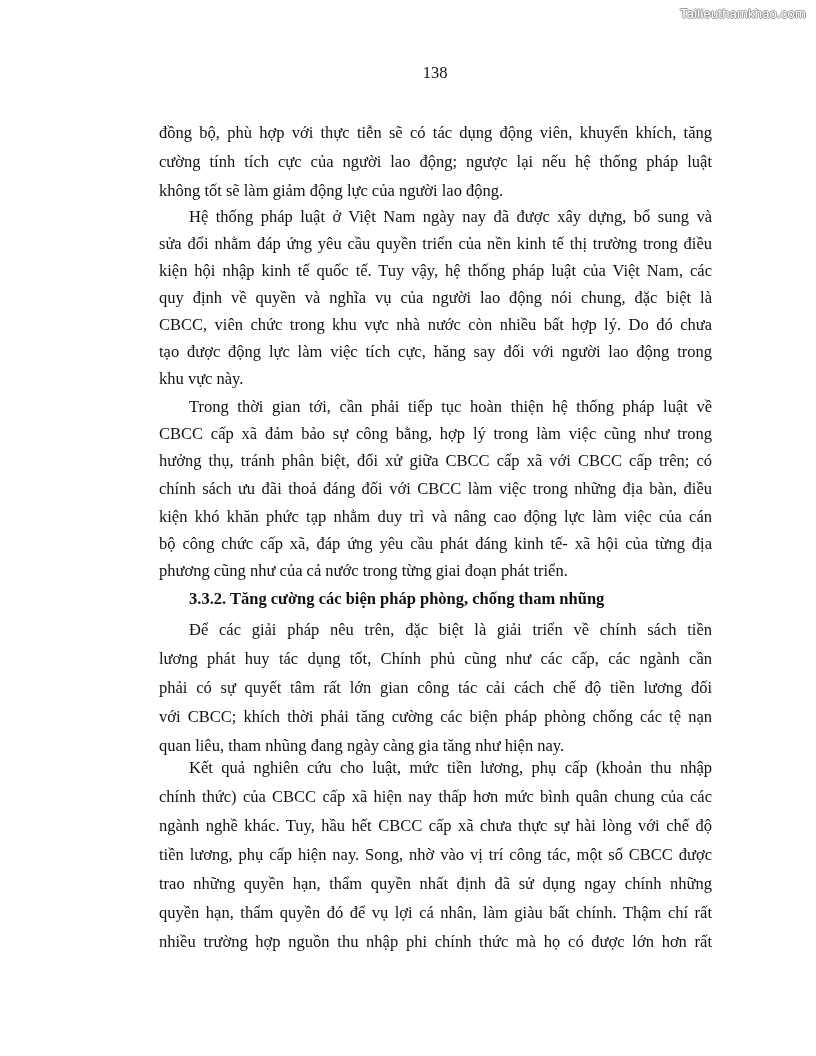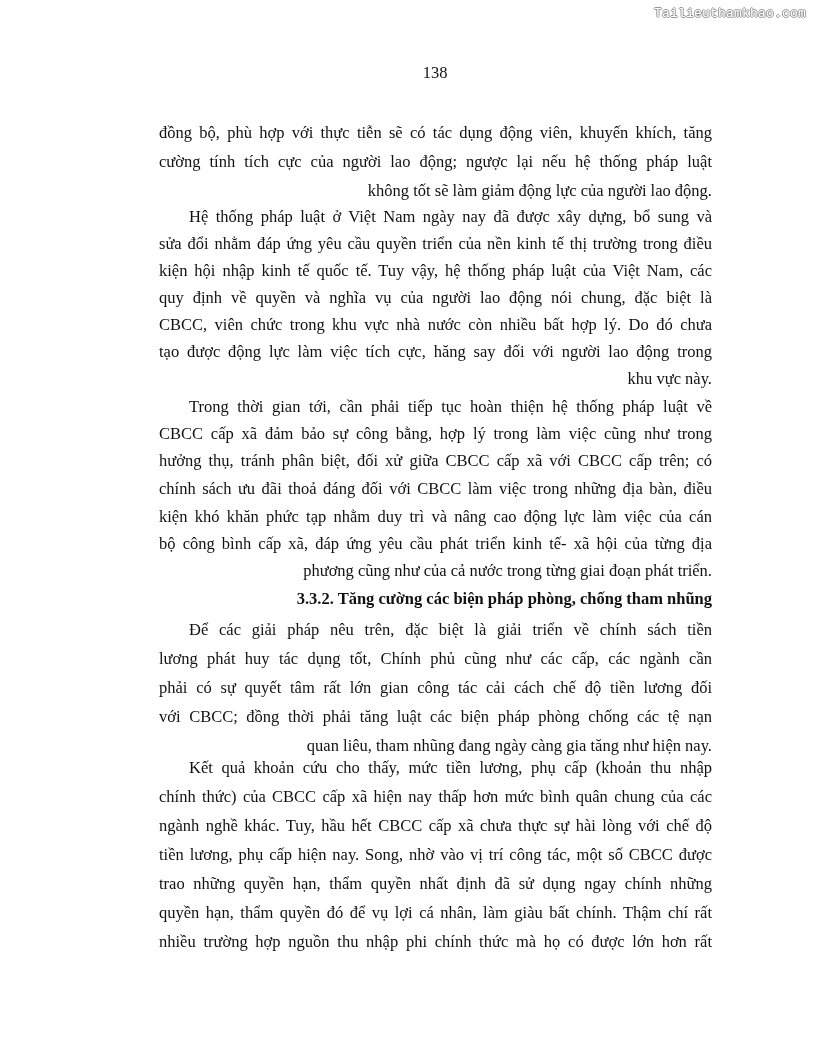--- a/index.html
+++ b/index.html
@@ -1,40 +1,40 @@
 <!DOCTYPE html>
 <html><head>
   <meta charset="utf-8">
   <style>
     html, body { margin: 0; padding: 0; background: #ffffff; }
     body { width: 816px; height: 1056px; position: relative; overflow: hidden; }
     .watermark {
       position: absolute; top: 6px; right: 10px;
-      font-family: Liberation Mono, monospace; font-size: 13px;
+      font-family: Liberation Sans, sans-serif; font-size: 13px;
       color: #ffffff;
       text-shadow: -1px 0 #9a9a9a, 1px 0 #9a9a9a, 0 -1px #9a9a9a, 0 1px #9a9a9a;
       letter-spacing: 0.2px;
     }
     .page-number {
       position: absolute; top: 63px; left: 0; width: 870px; text-align: center;
       font-family: "Liberation Serif", serif; font-size: 16.5px; color: #111;
     }
     .content {
       position: absolute; left: 159px; width: 553px; top: 0;
       font-family: "Liberation Serif", serif; font-size: 16.5px; color: #111;
     }
     .line {
       position: absolute; left: 0; width: 553px; height: 22px; line-height: 22px;
       white-space: nowrap;
       font-family: Liberation Serif, serif;
     }
     .line.justify { text-align: justify; text-align-last: justify; }
-    .line.last { text-align: right; }
+    .line.last { text-align: left; }
     .line.indent { left: 30px; width: 523px; }
-    .line.heading { font-weight: bold; left: 30px; width: 523px; text-align: right; }
+    .line.heading { font-weight: bold; left: 30px; width: 523px; text-align: left; }
   </style>
 </head>
 <body>
 
 <div class="watermark">Tailieuthamkhao.com</div>
 <div class="page-number">138</div>
 
 <div class="content">
 
   <div class="line justify" style="top:122px">đồng bộ, phù hợp với thực tiễn sẽ có tác dụng động viên, khuyến khích, tăng</div>
@@ -47,31 +47,31 @@
   <div class="line justify" style="top:287px">quy định về quyền và nghĩa vụ của người lao động nói chung, đặc biệt là</div>
   <div class="line justify" style="top:314px">CBCC, viên chức trong khu vực nhà nước còn nhiều bất hợp lý. Do đó chưa</div>
   <div class="line justify" style="top:341px">tạo được động lực làm việc tích cực, hăng say đối với người lao động trong</div>
   <div class="line last" style="top:368px">khu vực này.</div>
 
   <div class="line justify indent" style="top:396px">Trong thời gian tới, cần phải tiếp tục hoàn thiện hệ thống pháp luật về</div>
   <div class="line justify" style="top:423px">CBCC cấp xã đảm bảo sự công bằng, hợp lý trong làm việc cũng như trong</div>
   <div class="line justify" style="top:450px">hưởng thụ, tránh phân biệt, đối xử giữa CBCC cấp xã với CBCC cấp trên; có</div>
   <div class="line justify" style="top:478px">chính sách ưu đãi thoả đáng đối với CBCC làm việc trong những địa bàn, điều</div>
   <div class="line justify" style="top:506px">kiện khó khăn phức tạp nhằm duy trì và nâng cao động lực làm việc của cán</div>
-  <div class="line justify" style="top:533px">bộ công bình cấp xã, đáp ứng yêu cầu phát triển kinh tế- xã hội của từng địa</div>
+  <div class="line justify" style="top:533px">bộ công chức cấp xã, đáp ứng yêu cầu phát đáng kinh tế- xã hội của từng địa</div>
   <div class="line last" style="top:560px">phương cũng như của cả nước trong từng giai đoạn phát triển.</div>
 
   <div class="line heading" style="top:588px">3.3.2. Tăng cường các biện pháp phòng, chống tham nhũng</div>
 
   <div class="line justify indent" style="top:619px">Để các giải pháp nêu trên, đặc biệt là giải triển về chính sách tiền</div>
   <div class="line justify" style="top:648px">lương phát huy tác dụng tốt, Chính phủ cũng như các cấp, các ngành cần</div>
   <div class="line justify" style="top:677px">phải có sự quyết tâm rất lớn gian công tác cải cách chế độ tiền lương đối</div>
-  <div class="line justify" style="top:706px">với CBCC; đồng thời phải tăng luật các biện pháp phòng chống các tệ nạn</div>
+  <div class="line justify" style="top:706px">với CBCC; khích thời phải tăng cường các biện pháp phòng chống các tệ nạn</div>
   <div class="line last" style="top:735px">quan liêu, tham nhũng đang ngày càng gia tăng như hiện nay.</div>
 
-  <div class="line justify indent" style="top:757px">Kết quả khoản cứu cho thấy, mức tiền lương, phụ cấp (khoản thu nhập</div>
+  <div class="line justify indent" style="top:757px">Kết quả nghiên cứu cho luật, mức tiền lương, phụ cấp (khoản thu nhập</div>
   <div class="line justify" style="top:786px">chính thức) của CBCC cấp xã hiện nay thấp hơn mức bình quân chung của các</div>
   <div class="line justify" style="top:815px">ngành nghề khác. Tuy, hầu hết CBCC cấp xã chưa thực sự hài lòng với chế độ</div>
   <div class="line justify" style="top:844px">tiền lương, phụ cấp hiện nay. Song, nhờ vào vị trí công tác, một số CBCC được</div>
   <div class="line justify" style="top:873px">trao những quyền hạn, thẩm quyền nhất định đã sử dụng ngay chính những</div>
   <div class="line justify" style="top:902px">quyền hạn, thẩm quyền đó để vụ lợi cá nhân, làm giàu bất chính. Thậm chí rất</div>
   <div class="line justify" style="top:931px">nhiều trường hợp nguồn thu nhập phi chính thức mà họ có được lớn hơn rất</div>
 </div>
 
 </body></html>

